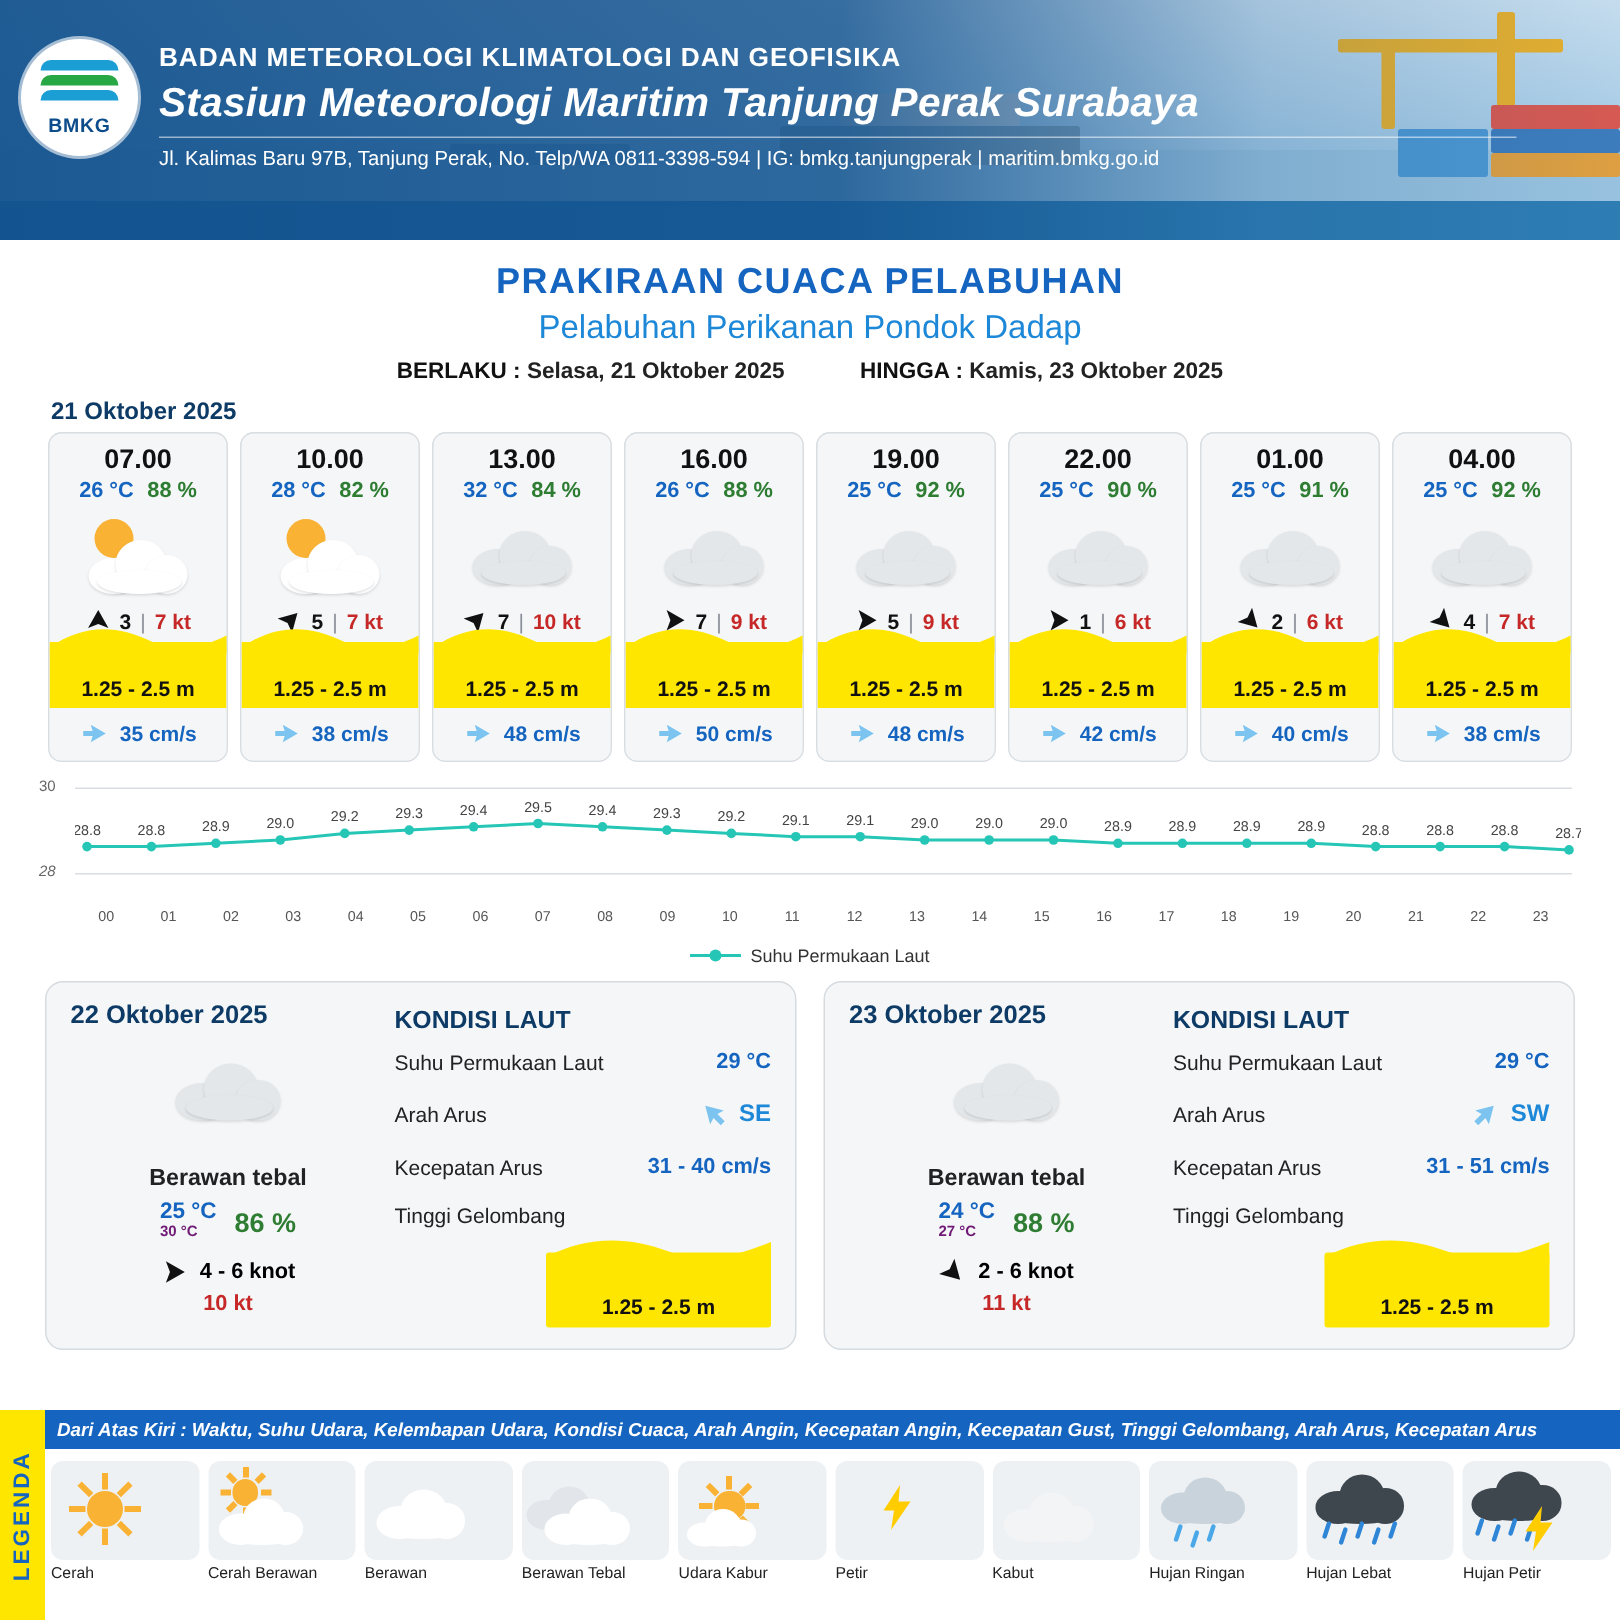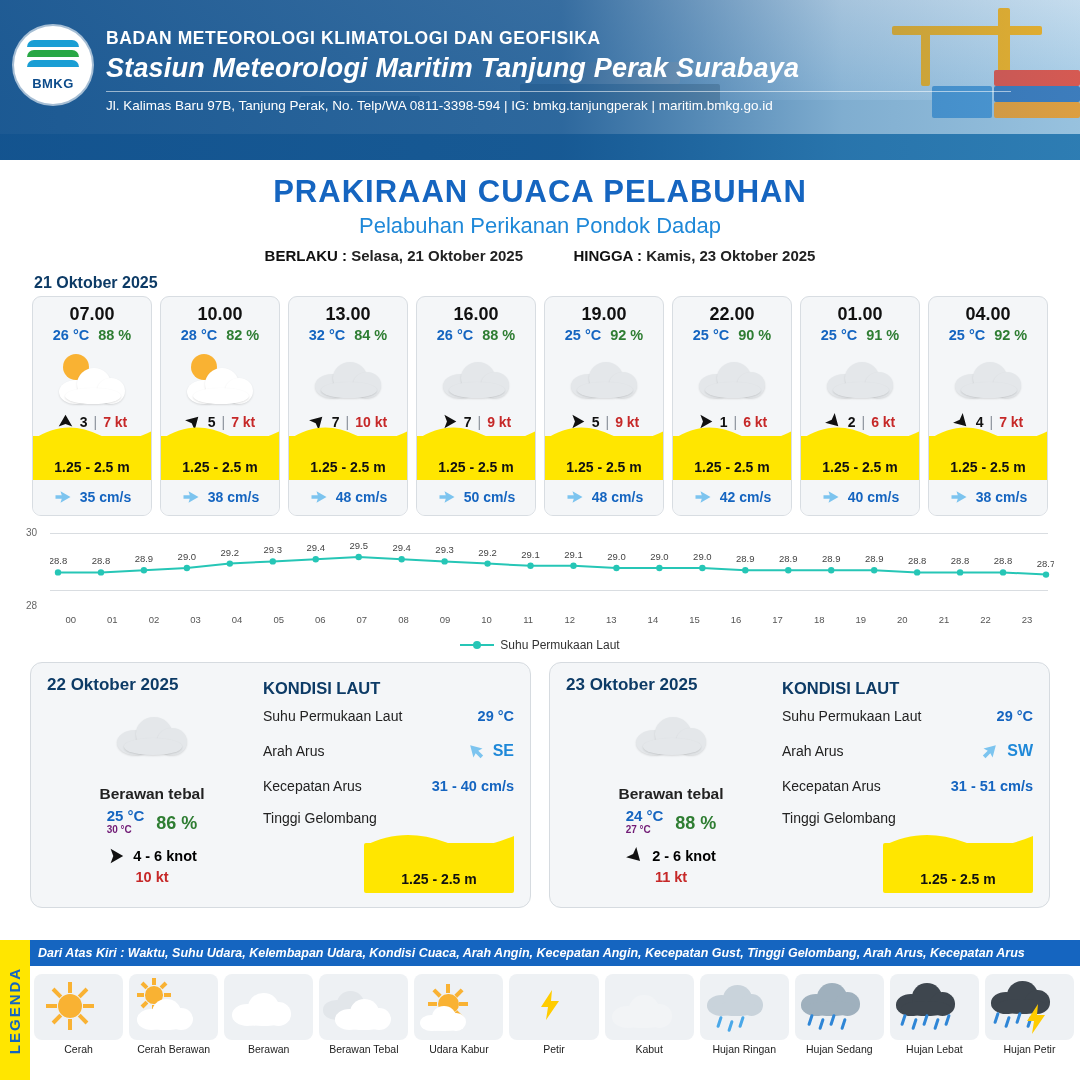--- a/index.html
+++ b/index.html
@@ -49,21 +49,21 @@
   }
   .hdr-line2 {
     color:#ffffff; font-size:27px; font-weight:bold; margin-top:4px; letter-spacing:.2px;font-style:italic;
   }
   .hdr-rule { height:1px; background:rgba(255,255,255,.55); margin:7px 0 6px 0; width:905px;}
   .hdr-line3 { color:#ffffff; font-size:13.5px; }
 
   
   .title-wrap { text-align:center; margin-top:14px; }
   .title-main {
-    color:#1565c0; font-size:31px; font-weight:bold; letter-spacing:1px;
+    color:#1565c0; font-size:24px; font-weight:bold; letter-spacing:1px;
     font-family:"Liberation Sans", sans-serif;
   }
   .title-sub { color:#1e88d8; font-size:22px; font-weight:normal; margin-top:3px;}
   .validity {
     margin-top:8px; text-align:center; font-size:15px; color:#222;font-weight:bold;
   }
   .validity b { color:#111; }
   .validity .gap { display:inline-block; width:42px; }
 
   .date-label {
@@ -168,21 +168,21 @@
   }
   .legend-side {
     position:absolute; left:0; top:0; bottom:0; width:30px; background:#ffe600;
     display:flex; align-items:center; justify-content:center;
   }
   .legend-side span {
     transform:rotate(-90deg); font-size:15px; font-weight:bold; color:#1565c0;
     letter-spacing:2px; white-space:nowrap;
   }
   .legend-items { display:flex; padding:8px 6px 0 34px; gap:6px; }
-  .leg-item { flex:1; text-align:center; }
+  .leg-item { flex:1; }
   .leg-box {
     height:66px; background:#eef1f4; border-radius:8px; position:relative; overflow:hidden;
   }
   .leg-cap { font-size:10.5px; color:#222; margin-top:3px; }
 </style>
 </head>
 <body>
 
 <div class="header">
   <div class="hdr-sky">
@@ -518,21 +518,21 @@
         <svg width="20" height="20" viewBox="0 0 24 24">
           <path d="M12 21 L5 9 L10 10.5 L10 3 L14 3 L14 10.5 L19 9 Z" fill="#7cc4ef" transform="rotate(270 12 12)"></path>
         </svg>
         <span>38 cm/s</span>
       </div>
     </div>
   </div>
 
 <div class="chart-wrap">
   <div class="chart-axis-label" style="top:-5px;">30</div>
-  <div class="chart-axis-label" style="top:68px;">28</div>
+  <div class="chart-axis-label" style="top:52px;font-style:italic;">28</div>
   <div class="chart-grid" style="top:1px;"></div>
   <div class="chart-grid" style="top:58px;"></div>
   <svg class="chart-svg" id="chart-svg" width="1004" height="70">
       <path d="M 8.0 40.4 L 51.0 40.4 L 93.9 38.2 L 136.9 36.0 L 179.8 31.6 L 222.8 29.4 L 265.7 27.2 L 308.7 25.0 L 351.7 27.2 L 394.6 29.4 L 437.6 31.6 L 480.5 33.8 L 523.5 33.8 L 566.4 36.0 L 609.4 36.0 L 652.3 36.0 L 695.3 38.2 L 738.3 38.2 L 781.2 38.2 L 824.2 38.2 L 867.1 40.4 L 910.1 40.4 L 953.0 40.4 L 996.0 42.6" fill="none" stroke="#26c6b6" stroke-width="2"></path>
       <circle cx="8" cy="40.399999999999984" r="3.2" fill="#26c6b6"></circle>
       <text x="8" y="32.399999999999984" text-anchor="middle" font-size="9.5" fill="#444" font-family="&quot;Liberation Sans&quot;, sans-serif">28.8</text>
       <circle cx="50.95652173913044" cy="40.399999999999984" r="3.2" fill="#26c6b6"></circle>
       <text x="50.95652173913044" y="32.399999999999984" text-anchor="middle" font-size="9.5" fill="#444" font-family="&quot;Liberation Sans&quot;, sans-serif">28.8</text>
       <circle cx="93.91304347826087" cy="38.20000000000003" r="3.2" fill="#26c6b6"></circle>
       <text x="93.91304347826087" y="30.20000000000003" text-anchor="middle" font-size="9.5" fill="#444" font-family="&quot;Liberation Sans&quot;, sans-serif">28.9</text>
@@ -853,35 +853,20 @@
           </div>
           <div style="position: absolute; left: 18px; top: 42px; width: 3px; height: 12px; background: rgb(74, 168, 232); border-radius: 2px; transform: rotate(18deg);"></div>
           <div style="position: absolute; left: 29px; top: 46px; width: 3px; height: 12px; background: rgb(74, 168, 232); border-radius: 2px; transform: rotate(18deg);"></div>
           <div style="position: absolute; left: 40px; top: 42px; width: 3px; height: 12px; background: rgb(74, 168, 232); border-radius: 2px; transform: rotate(18deg);"></div>
         </div>
         <div class="leg-cap">Hujan Ringan</div>
       </div>
       <div class="leg-item">
         <div class="leg-box">
           <div style="position: absolute; left: 4px; top: 4px;">
-            <div style="position: absolute; border-radius: 50%; background: rgb(159, 176, 189); left: 1.8px; top: 16.2px; width: 30.6px; height: 21.6px;"></div>
-            <div style="position: absolute; border-radius: 50%; background: rgb(159, 176, 189); left: 18px; top: 5.4px; width: 30.6px; height: 28.8px;"></div>
-            <div style="position: absolute; border-radius: 50%; background: rgb(159, 176, 189); left: 36px; top: 14.4px; width: 25.2px; height: 23.4px;"></div>
-            <div style="position: absolute; border-radius: 50%; background: rgb(159, 176, 189); left: 7.2px; top: 23.4px; width: 50.4px; height: 14.4px;"></div>
-          </div>
-          <div style="position: absolute; left: 14px; top: 40px; width: 3px; height: 12px; background: rgb(47, 134, 214); border-radius: 2px; transform: rotate(18deg);"></div>
-          <div style="position: absolute; left: 25px; top: 44px; width: 3px; height: 12px; background: rgb(47, 134, 214); border-radius: 2px; transform: rotate(18deg);"></div>
-          <div style="position: absolute; left: 36px; top: 40px; width: 3px; height: 12px; background: rgb(47, 134, 214); border-radius: 2px; transform: rotate(18deg);"></div>
-          <div style="position: absolute; left: 47px; top: 44px; width: 3px; height: 12px; background: rgb(47, 134, 214); border-radius: 2px; transform: rotate(18deg);"></div>
-        </div>
-        <div class="leg-cap">Hujan Sedang</div>
-      </div>
-      <div class="leg-item">
-        <div class="leg-box">
-          <div style="position: absolute; left: 4px; top: 4px;">
             <div style="position: absolute; border-radius: 50%; background: rgb(62, 70, 78); left: 1.8px; top: 16.2px; width: 30.6px; height: 21.6px;"></div>
             <div style="position: absolute; border-radius: 50%; background: rgb(62, 70, 78); left: 18px; top: 5.4px; width: 30.6px; height: 28.8px;"></div>
             <div style="position: absolute; border-radius: 50%; background: rgb(62, 70, 78); left: 36px; top: 14.4px; width: 25.2px; height: 23.4px;"></div>
             <div style="position: absolute; border-radius: 50%; background: rgb(62, 70, 78); left: 7.2px; top: 23.4px; width: 50.4px; height: 14.4px;"></div>
           </div>
           <div style="position: absolute; left: 12px; top: 40px; width: 3px; height: 12px; background: rgb(47, 134, 214); border-radius: 2px; transform: rotate(18deg);"></div>
           <div style="position: absolute; left: 23px; top: 44px; width: 3px; height: 12px; background: rgb(47, 134, 214); border-radius: 2px; transform: rotate(18deg);"></div>
           <div style="position: absolute; left: 34px; top: 40px; width: 3px; height: 12px; background: rgb(47, 134, 214); border-radius: 2px; transform: rotate(18deg);"></div>
           <div style="position: absolute; left: 45px; top: 44px; width: 3px; height: 12px; background: rgb(47, 134, 214); border-radius: 2px; transform: rotate(18deg);"></div>
           <div style="position: absolute; left: 56px; top: 40px; width: 3px; height: 12px; background: rgb(47, 134, 214); border-radius: 2px; transform: rotate(18deg);"></div>

